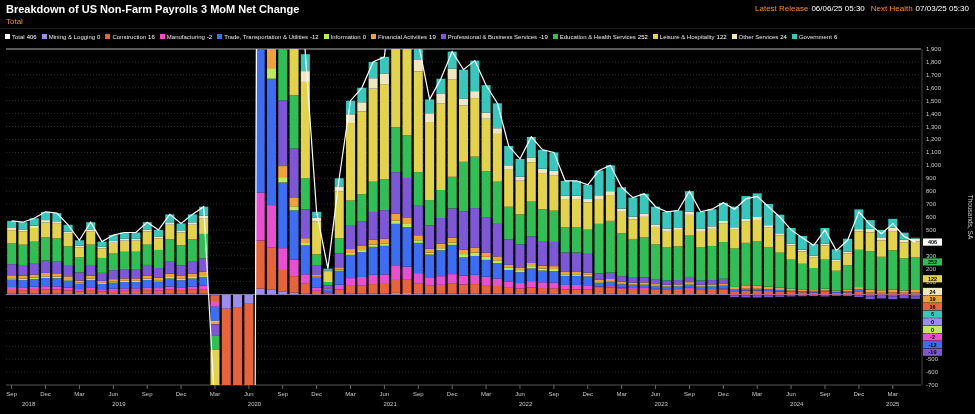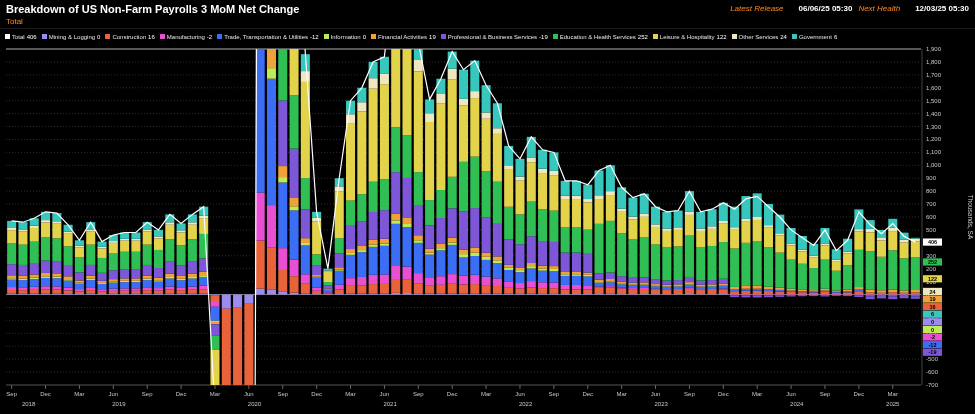--- a/index.html
+++ b/index.html
@@ -3,43 +3,43 @@
 <meta charset="utf-8">
 <style>
   html,body{margin:0;padding:0;background:#000;width:975px;height:414px;overflow:hidden;
     font-family:"Liberation Sans",sans-serif;}
   .terminal{position:relative;width:975px;height:414px;background:#000;}
   .header{display:flex;justify-content:space-between;align-items:flex-start;
     padding:3px 6px 0 6px;height:28px;box-sizing:border-box;}
   .title{color:#fff;font-size:11px;font-weight:700;}
   .subtitle{color:#ff8c1e;font-size:8px;margin-top:2px;}
   .hr-right{text-align:right;font-size:8px;line-height:1.4;}
-  .rel-lbl{color:#ff8c1e;margin-left:6px;font-style:italic;}
-  .rel-val{color:#fff;margin-left:15px;font-weight:bold;}
+  .rel-lbl{color:#ff8c1e;margin-left:6px;}
+  .rel-val{color:#fff;margin-left:3px;}
   .source{color:#e0e0e0;}
   .legend{display:flex;align-items:center;gap:5px;padding:2px 5px;height:11px;
     font-size:6px;color:#e8e8e8;border-top:1px solid #1b1b1b;overflow:hidden;white-space:nowrap;}
   .leg-item{display:flex;align-items:center;gap:2px;white-space:nowrap;cursor:default;}
   .sw{width:5px;height:5px;display:inline-block;flex:none;}
   .leg-val{color:#fff;}
   svg{display:block;}
   text{font-family:"Liberation Sans",sans-serif;}
 </style>
 </head>
 <body>
 
 <div class="terminal">
   <div class="header">
     <div>
       <div class="title">Breakdown of US Non-Farm Payrolls 3 MoM Net Change</div>
       <div class="subtitle">Total</div>
     </div>
     <div class="hr-right">
       <div>
-        <span class="rel-lbl">Latest Release</span><span class="rel-val">06/06/25 05:30</span><span class="rel-lbl">Next Health</span><span class="rel-val">12/03/25 05:30</span>
+        <span class="rel-lbl">Latest Release</span><span class="rel-val">06/06/25 05:30</span><span class="rel-lbl">Next Health</span><span class="rel-val">07/03/25 05:30</span>
       </div>
     </div>
   </div>
 
   <div class="legend" id="legend">
       <span class="leg-item">
         <span class="sw" style="background: rgb(255, 255, 255);"></span>
         <span>Total</span>
         <span class="leg-val">406</span>
       </span>

